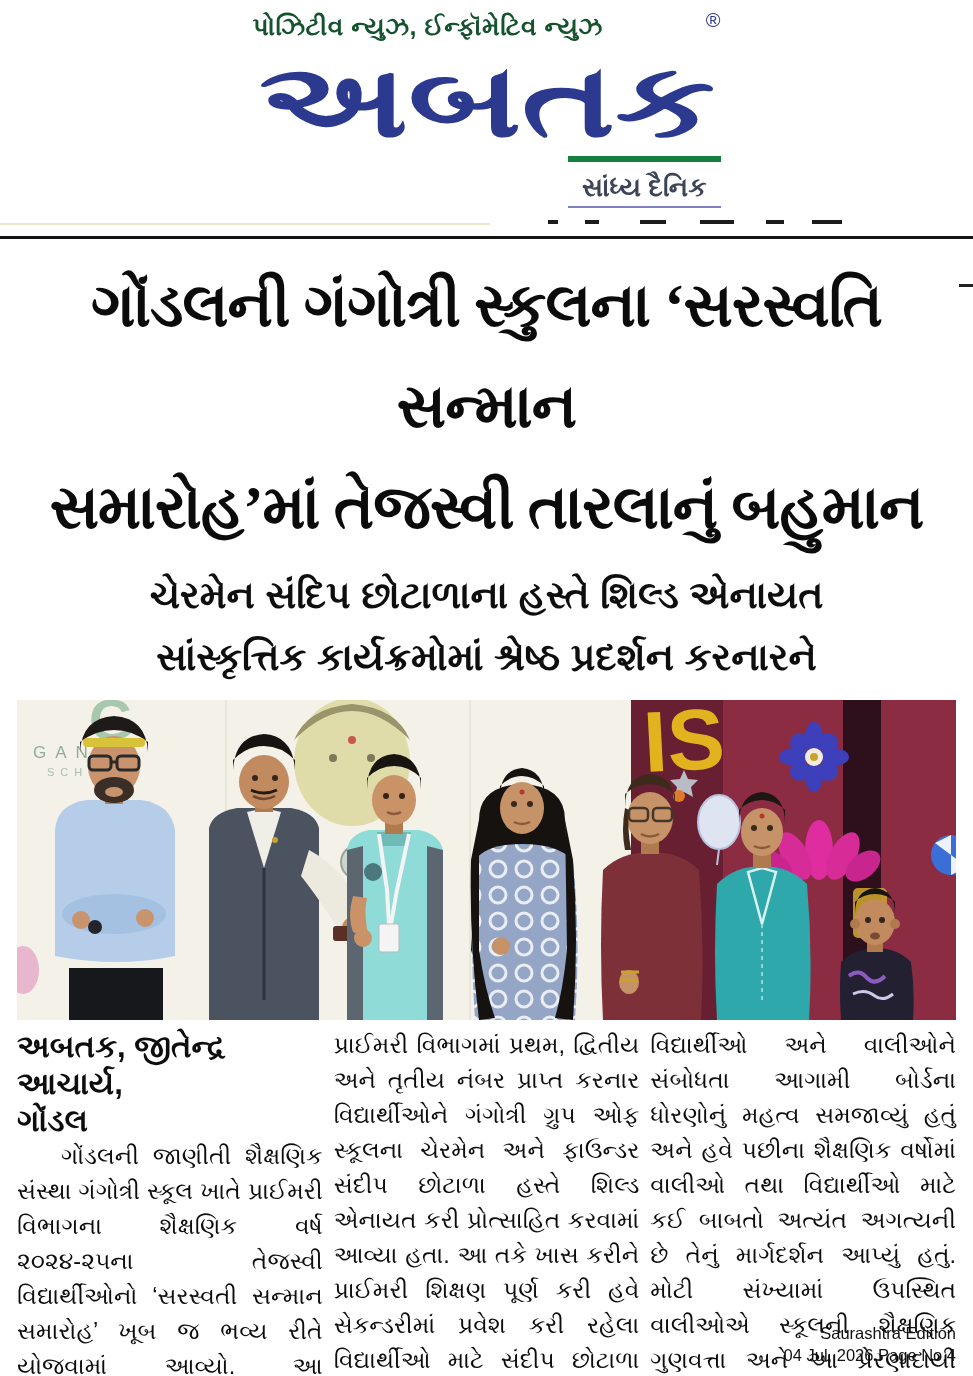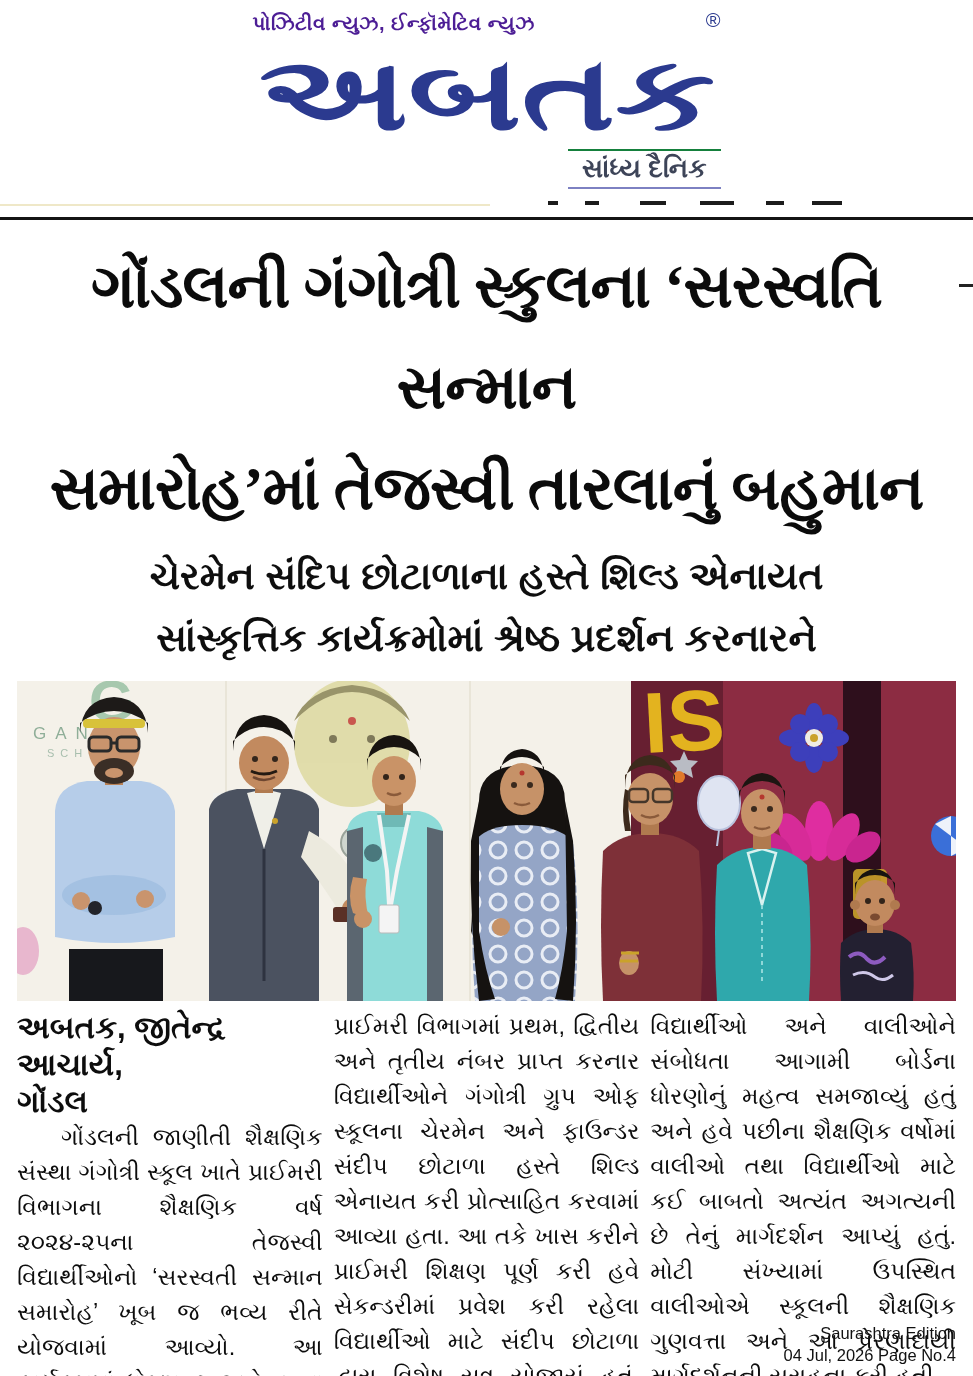--- a/index.html
+++ b/index.html
@@ -3,27 +3,27 @@
 <meta charset="utf-8">
 <style>
   html,body{margin:0;padding:0;background:#ffffff;}
   .page{
     position:relative;width:973px;height:1376px;margin:0 auto;background:#ffffff;
     font-family:"Liberation Sans", sans-serif;color:#111;overflow:hidden;
   }
   
   .masthead{width:468px;margin:12px auto 0;position:relative;}
   .tagline-row{display:flex;align-items:flex-start;justify-content:space-between;}
-  .tagline{color:#4c1d95;font-weight:bold;font-size:20px;letter-spacing:.5px;white-space:nowrap;}
+  .tagline{color:#14532d;font-weight:bold;font-size:25px;letter-spacing:.5px;white-space:nowrap;}
   .regmark{color:#2b3a8f;font-size:20px;line-height:20px;margin-top:-2px;}
   .logo-svg{display:block;width:468px;height:112px;margin-top:2px;}
   .subtitle-wrap{display:flex;justify-content:flex-end;}
   .subtitle{
-    border-top:2px solid #15803d;border-bottom:2px solid #7d81c2;
-    font-size:26px;font-weight:bold;color:#3d4458;padding:2px 14px 3px;white-space:nowrap;
+    border-top:6px solid #15803d;border-bottom:2px solid #7d81c2;
+    font-size:26px;font-weight:bold;color:#3d4458;padding:10px 14px 3px;white-space:nowrap;
   }
   
   .cut-strip{position:relative;height:26px;margin-top:2px;border-bottom:3px solid #141414;}
   .cut-strip .faint-line{position:absolute;left:0;top:13px;width:490px;height:2px;background:#efe8c8;}
   .cut-strip .frag{position:absolute;top:10px;height:4px;background:#1c1c1c;}
   .edge-tick{position:absolute;right:0;top:284px;width:14px;height:3px;background:#222;}
   
   .headline{margin-top:16px;text-align:center;font-family:"Liberation Serif", serif;
     font-weight:800;font-size:61px;line-height:101px;color:#0b0b0b;letter-spacing:-1px;}
   .subheadline{margin-top:6px;text-align:center;font-weight:bold;font-size:38px;line-height:62px;color:#0e0e0e;}

